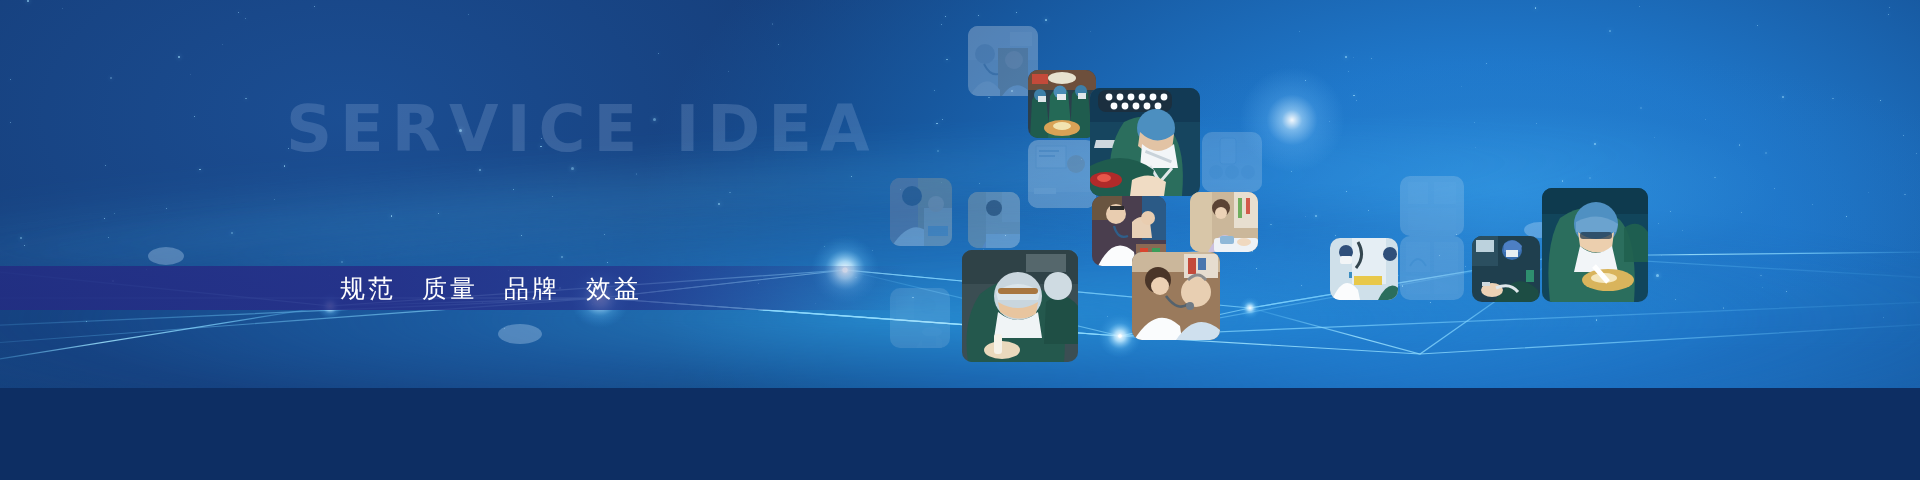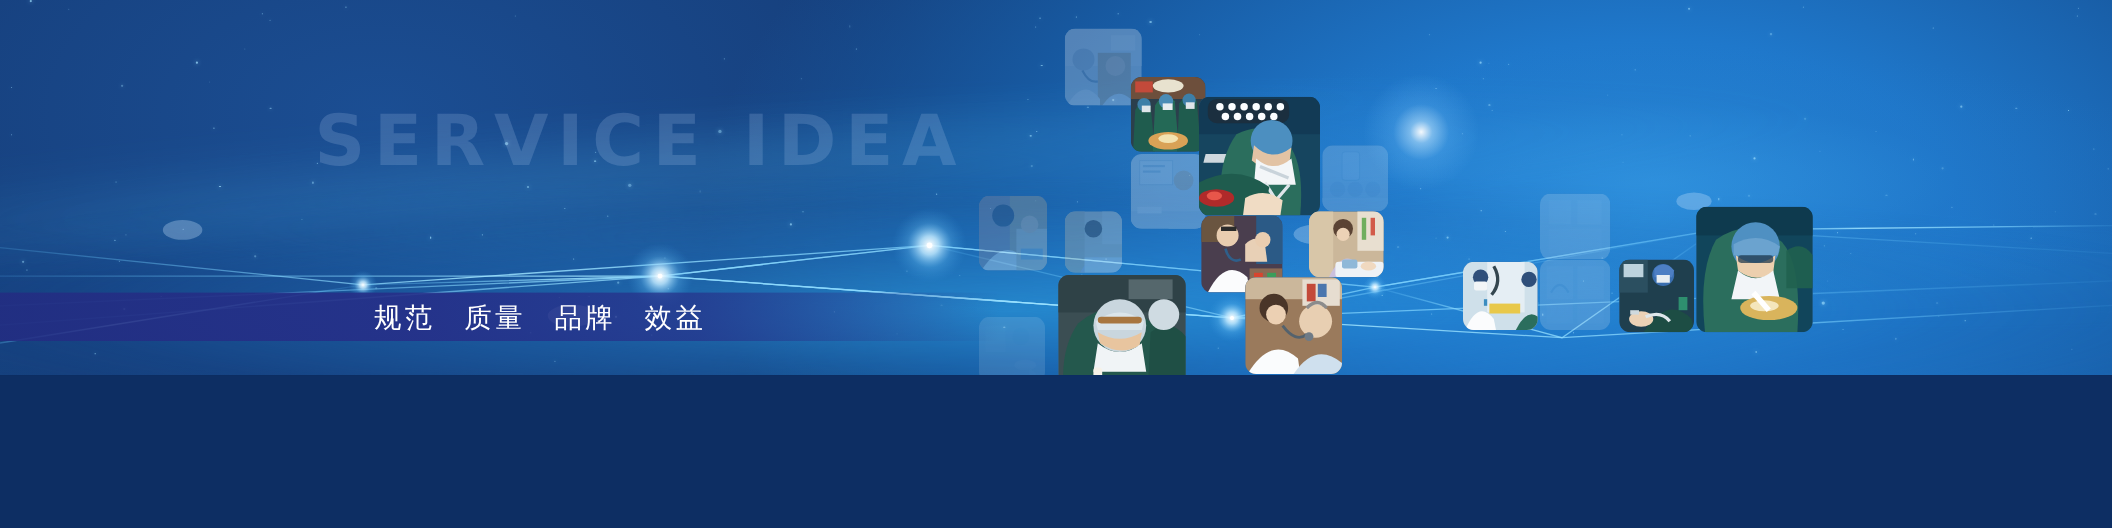--- a/index.html
+++ b/index.html
@@ -7,21 +7,21 @@
     padding: 0;
     background: #0d2e63;
   }
   body {
     font-family: "Liberation Sans", "DejaVu Sans", sans-serif;
   }
 
   #banner {
     position: relative;
     width: 1920px;
-    height: 341px;
+    height: 388px;
     overflow: hidden;
     background: #0f172a;
   }
 
   
   .bg-base {
     position: absolute;
     inset: 0;
     background:
       radial-gradient(ellipse 1100px 620px at 78% 58%, #2a8ddc 0%, #1f78cb 26%, #17589f 55%, rgba(20,64,127,0) 78%),

